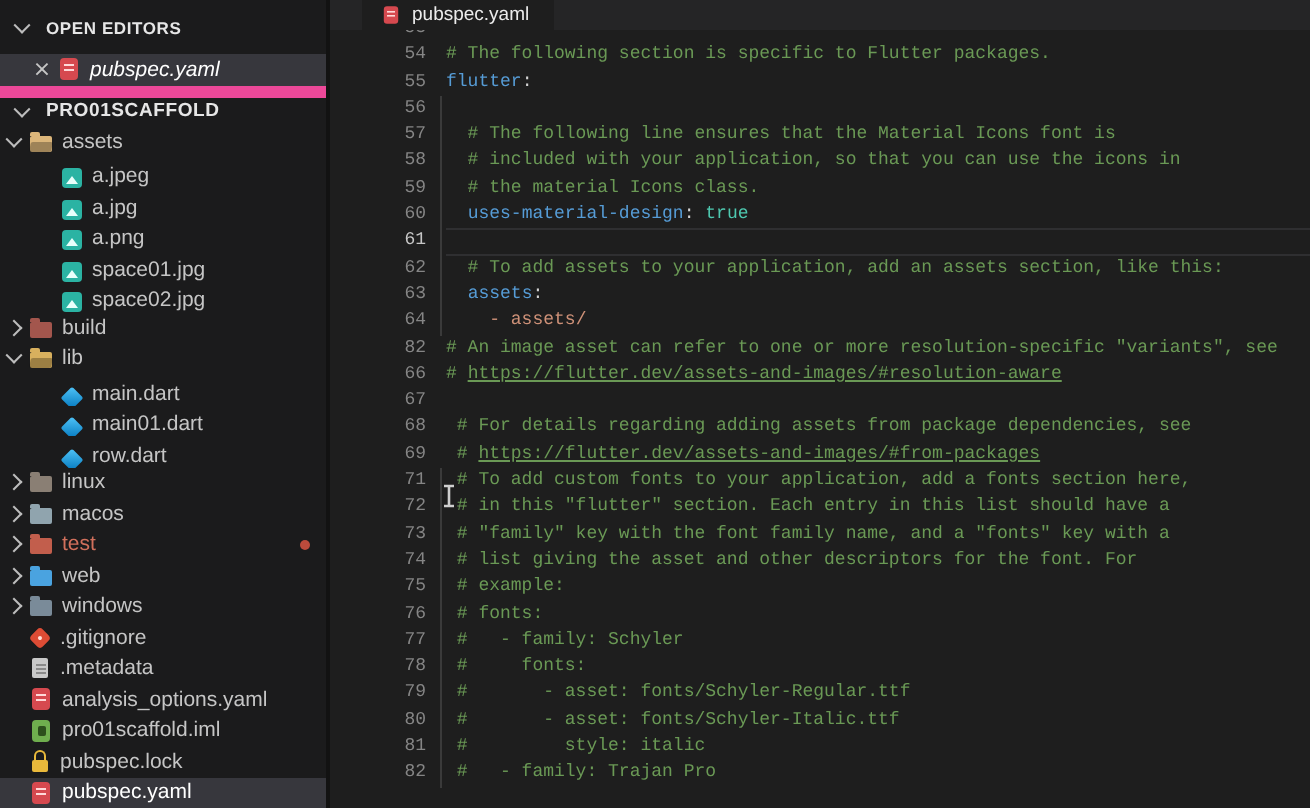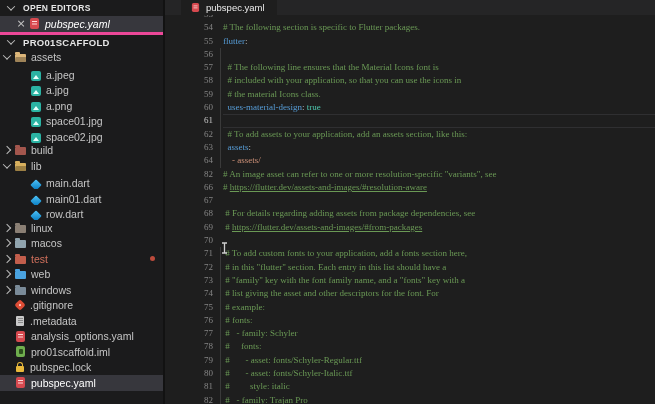--- a/index.html
+++ b/index.html
@@ -2,23 +2,23 @@
 <html><head>
 <meta charset="utf-8">
 <style>
   html,body{margin:0;padding:0;background:#000;}
   .app{width:655px;height:404px;position:relative;display:flex;background:#1e1e1e;
        font-family:"Liberation Sans",sans-serif;overflow:hidden;user-select:none;}
 
   
   .sidebar{width:163px;flex-shrink:0;background:#1b1b1c;border-right:2px solid #121212;
            display:flex;flex-direction:column;overflow:hidden;}
-  .sec-header{height:16px;display:flex;align-items:center;gap:4px;padding-left:4px;
+  .sec-header{height:28px;display:flex;align-items:center;gap:4px;padding-left:4px;
               font-size:8.5px;font-weight:bold;color:#e6e6e6;letter-spacing:.3px;}
-  .sec-header.project{height:15px;font-size:9.5px;border-top:3px solid #ec4899;}
+  .sec-header.project{height:15px;font-size:9.5px;border-top:6px solid #ec4899;}
   .row{height:15.5px;display:flex;align-items:center;font-size:10.5px;color:#c5c5c5;
        position:relative;white-space:nowrap;overflow:hidden;}
   .row.selected{background:#37373d;color:#ffffff;}
   .row .lbl{margin-left:5px;}
   .row .lbl.italic{font-style:italic;}
   .chev{width:5px;height:5px;border-right:1.3px solid #bdbdbd;border-bottom:1.3px solid #bdbdbd;
         flex-shrink:0;margin:0 5px 0 4px;}
   .chev.down{transform:rotate(45deg) translate(-1px,-1px);}
   .chev.right{transform:rotate(-45deg);}
   .chev.hidden{visibility:hidden;}
@@ -60,21 +60,21 @@
         font-family:"DejaVu Sans",sans-serif;}
 
   
   .editor{flex:1;display:flex;flex-direction:column;min-width:0;}
   .tabbar{height:15px;background:#252526;display:flex;flex-shrink:0;}
   .tab{background:#1e1e1e;display:flex;align-items:center;gap:5px;padding:0 12px 0 9px;
        margin-left:16px;}
   .tab .icon-yaml{transform:scale(.8);}
   .tab-label{font-size:9.5px;color:#ececec;}
   .code{flex:1;overflow:hidden;position:relative;
-        font-family:Liberation Serif, serif;font-size:9px;line-height:13.3px;}
+        font-family:Liberation Mono, monospace;font-size:9px;line-height:13.3px;}
   .lines{margin-top:-7px;}
   .cl{display:flex;height:13.3px;white-space:pre;}
   .ln{width:58px;text-align:right;padding-right:10px;box-sizing:border-box;
       color:#858585;flex-shrink:0;}
   .cl.current .ln{color:#c6c6c6;}
   .lc{flex:1;position:relative;min-width:0;}
   .cl.current .lc{box-shadow:inset 0 1px 0 #2f2f31,inset 0 -1px 0 #2f2f31;}
   .lc.guide::before{content:"";position:absolute;left:-3px;top:0;bottom:0;width:1px;background:#3a3a3a;}
   .sg-comment{color:#6a9955;}
   .sg-key{color:#569cd6;}
@@ -240,21 +240,20 @@
           <div class="cl"><span class="ln">60</span><span class="lc guide"><span class="sg-punct">  </span><span class="sg-key">uses-material-design</span><span class="sg-punct">: </span><span class="sg-bool">true</span></span></div>
           <div class="cl current"><span class="ln">61</span><span class="lc guide"></span></div>
           <div class="cl"><span class="ln">62</span><span class="lc guide"><span class="sg-comment">  # To add assets to your application, add an assets section, like this:</span></span></div>
           <div class="cl"><span class="ln">63</span><span class="lc guide"><span class="sg-punct">  </span><span class="sg-key">assets</span><span class="sg-punct">:</span></span></div>
           <div class="cl"><span class="ln">64</span><span class="lc guide"><span class="sg-punct">    </span><span class="sg-str">- assets/</span></span></div>
           <div class="cl"><span class="ln">82</span><span class="lc"><span class="sg-comment"># An image asset can refer to one or more resolution-specific "variants", see</span></span></div>
           <div class="cl"><span class="ln">66</span><span class="lc"><span class="sg-comment"># </span><span class="sg-link">https://flutter.dev/assets-and-images/#resolution-aware</span></span></div>
           <div class="cl"><span class="ln">67</span><span class="lc"></span></div>
           <div class="cl"><span class="ln">68</span><span class="lc"><span class="sg-comment"> # For details regarding adding assets from package dependencies, see</span></span></div>
           <div class="cl"><span class="ln">69</span><span class="lc"><span class="sg-comment"> # </span><span class="sg-link">https://flutter.dev/assets-and-images/#from-packages</span></span></div>
-          <div class="cl"><span class="ln">70</span><span class="lc"></span></div>
           <div class="cl"><span class="ln">71</span><span class="lc guide"><span class="sg-comment"> # To add custom fonts to your application, add a fonts section here,</span></span></div>
           <div class="cl"><span class="ln">72</span><span class="lc guide"><span class="sg-comment"> # in this "flutter" section. Each entry in this list should have a</span></span></div>
           <div class="cl"><span class="ln">73</span><span class="lc guide"><span class="sg-comment"> # "family" key with the font family name, and a "fonts" key with a</span></span></div>
           <div class="cl"><span class="ln">74</span><span class="lc guide"><span class="sg-comment"> # list giving the asset and other descriptors for the font. For</span></span></div>
           <div class="cl"><span class="ln">75</span><span class="lc guide"><span class="sg-comment"> # example:</span></span></div>
           <div class="cl"><span class="ln">76</span><span class="lc guide"><span class="sg-comment"> # fonts:</span></span></div>
           <div class="cl"><span class="ln">77</span><span class="lc guide"><span class="sg-comment"> #   - family: Schyler</span></span></div>
           <div class="cl"><span class="ln">78</span><span class="lc guide"><span class="sg-comment"> #     fonts:</span></span></div>
           <div class="cl"><span class="ln">79</span><span class="lc guide"><span class="sg-comment"> #       - asset: fonts/Schyler-Regular.ttf</span></span></div>
           <div class="cl"><span class="ln">80</span><span class="lc guide"><span class="sg-comment"> #       - asset: fonts/Schyler-Italic.ttf</span></span></div>

